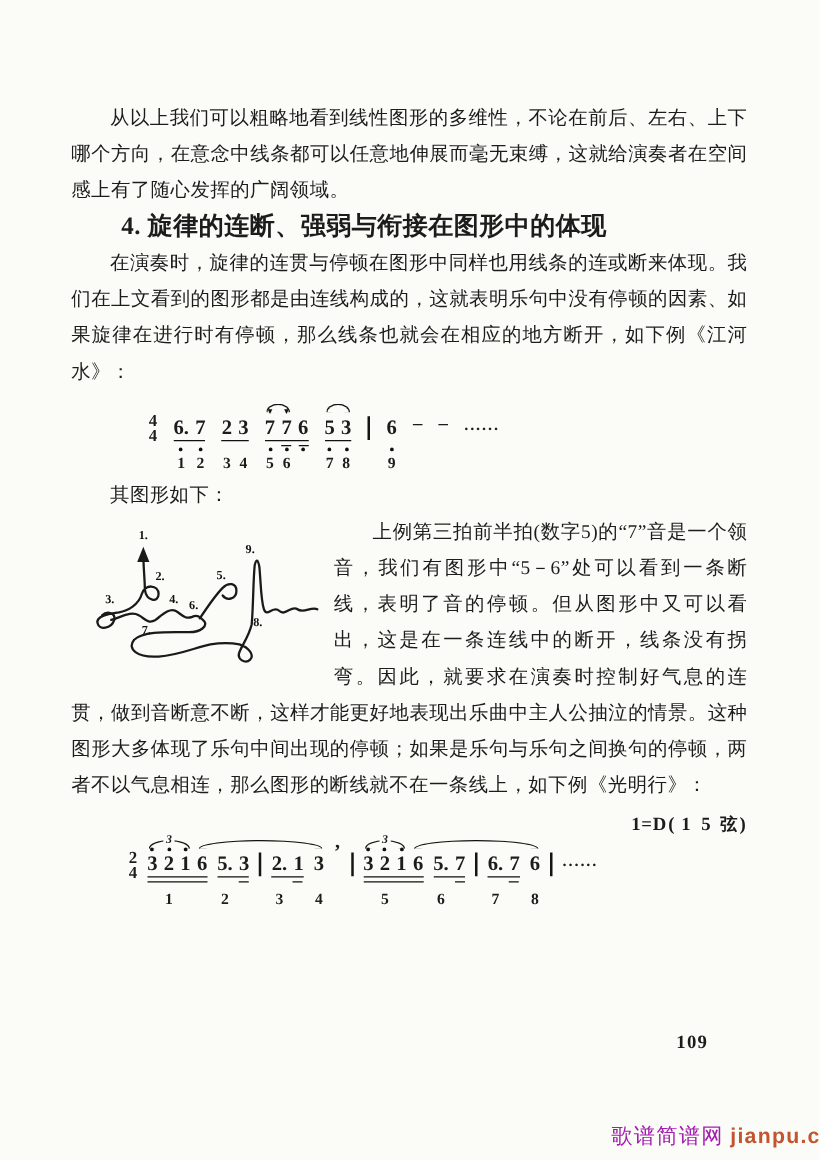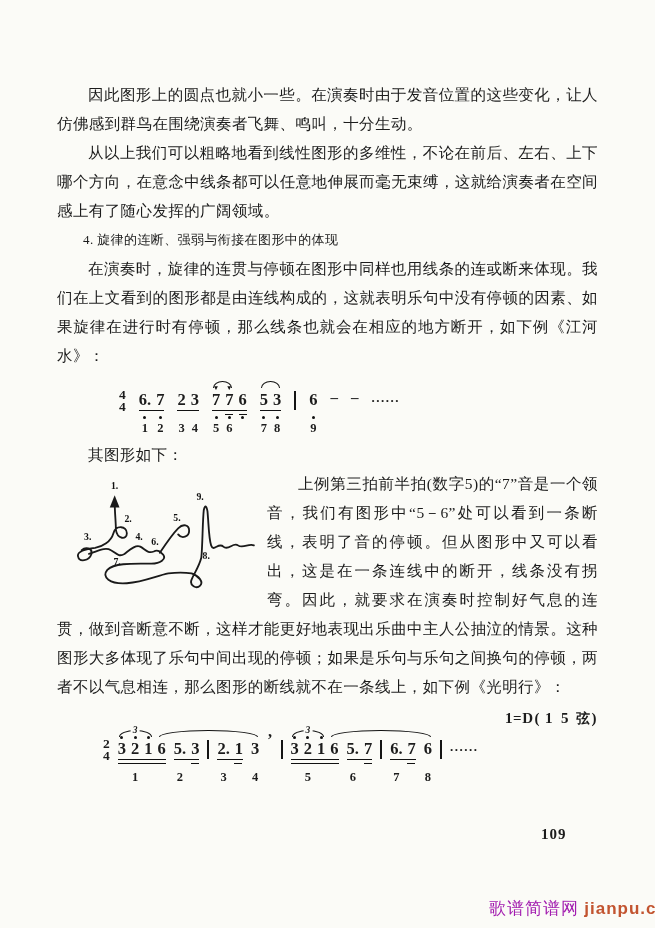--- a/index.html
+++ b/index.html
@@ -1,19 +1,19 @@
 <!DOCTYPE html>
 <html><head>
 <meta charset="utf-8">
 <style>
   html,body{margin:0;padding:0;}
   body{width:655px;height:928px;background:#fbfbf7;font-family:"Liberation Serif","DejaVu Serif",serif;color:#1c1c1c;position:relative;overflow:hidden;}
   .sheet{position:absolute;inset:0;padding:80px 57px 0 57px;box-sizing:border-box;}
   p.body{margin:0;font-size:15.5px;line-height:29px;text-align:justify;text-indent:2em;letter-spacing:.4px;}
-  p.head{margin:0;font-size:13px;line-height:29px;font-weight:normal;text-indent:2em;letter-spacing:.4px;}
+  p.head{margin:0;font-size:20px;line-height:29px;font-weight:bold;text-indent:2em;letter-spacing:.4px;}
   .caption{margin:6px 0 0 0;font-size:15.5px;line-height:29px;text-indent:2em;letter-spacing:.4px;}
 
   
   .notation{position:relative;}
   .not1{margin:10px 0 0 62px;}
   .not2{margin:6px 0 0 46px;}
   .nkey{font-weight:bold;font-size:15px;height:22px;line-height:22px;letter-spacing:.5px;}
   .not1 .nkey{margin-left:48px;}
   .not2 .nkey{margin-left:34px;text-align:right;}
   .kflat{font-size:10px;position:relative;top:-2px;}
@@ -54,21 +54,20 @@
   .pagenum{position:absolute;left:541px;top:826px;font-weight:bold;font-size:15px;letter-spacing:1px;}
   .watermark{position:absolute;left:489px;top:897px;font-size:17px;letter-spacing:1px;white-space:nowrap;}
   .wm-cn{color:#a21caf;}
   .wm-en{font-family:"Liberation Sans",sans-serif;font-weight:bold;}
 </style>
 </head>
 <body>
 
 <div class="sheet">
 
-  <p class="body">因此图形上的圆点也就小一些。在演奏时由于发音位置的这些变化，让人仿佛感到群鸟在围绕演奏者飞舞、鸣叫，十分生动。</p>
   <p class="body">从以上我们可以粗略地看到线性图形的多维性，不论在前后、左右、上下哪个方向，在意念中线条都可以任意地伸展而毫无束缚，这就给演奏者在空间感上有了随心发挥的广阔领域。</p>
   <p class="head">4. 旋律的连断、强弱与衔接在图形中的体现</p>
   <p class="body">在演奏时，旋律的连贯与停顿在图形中同样也用线条的连或断来体现。我们在上文看到的图形都是由连线构成的，这就表明乐句中没有停顿的因素、如果旋律在进行时有停顿，那么线条也就会在相应的地方断开，如下例《江河水》：</p>
 
   <div class="notation not1">
     <div class="ncells">
         <div class="ts">
           <div>4</div>
           <div>4</div>
         </div>

